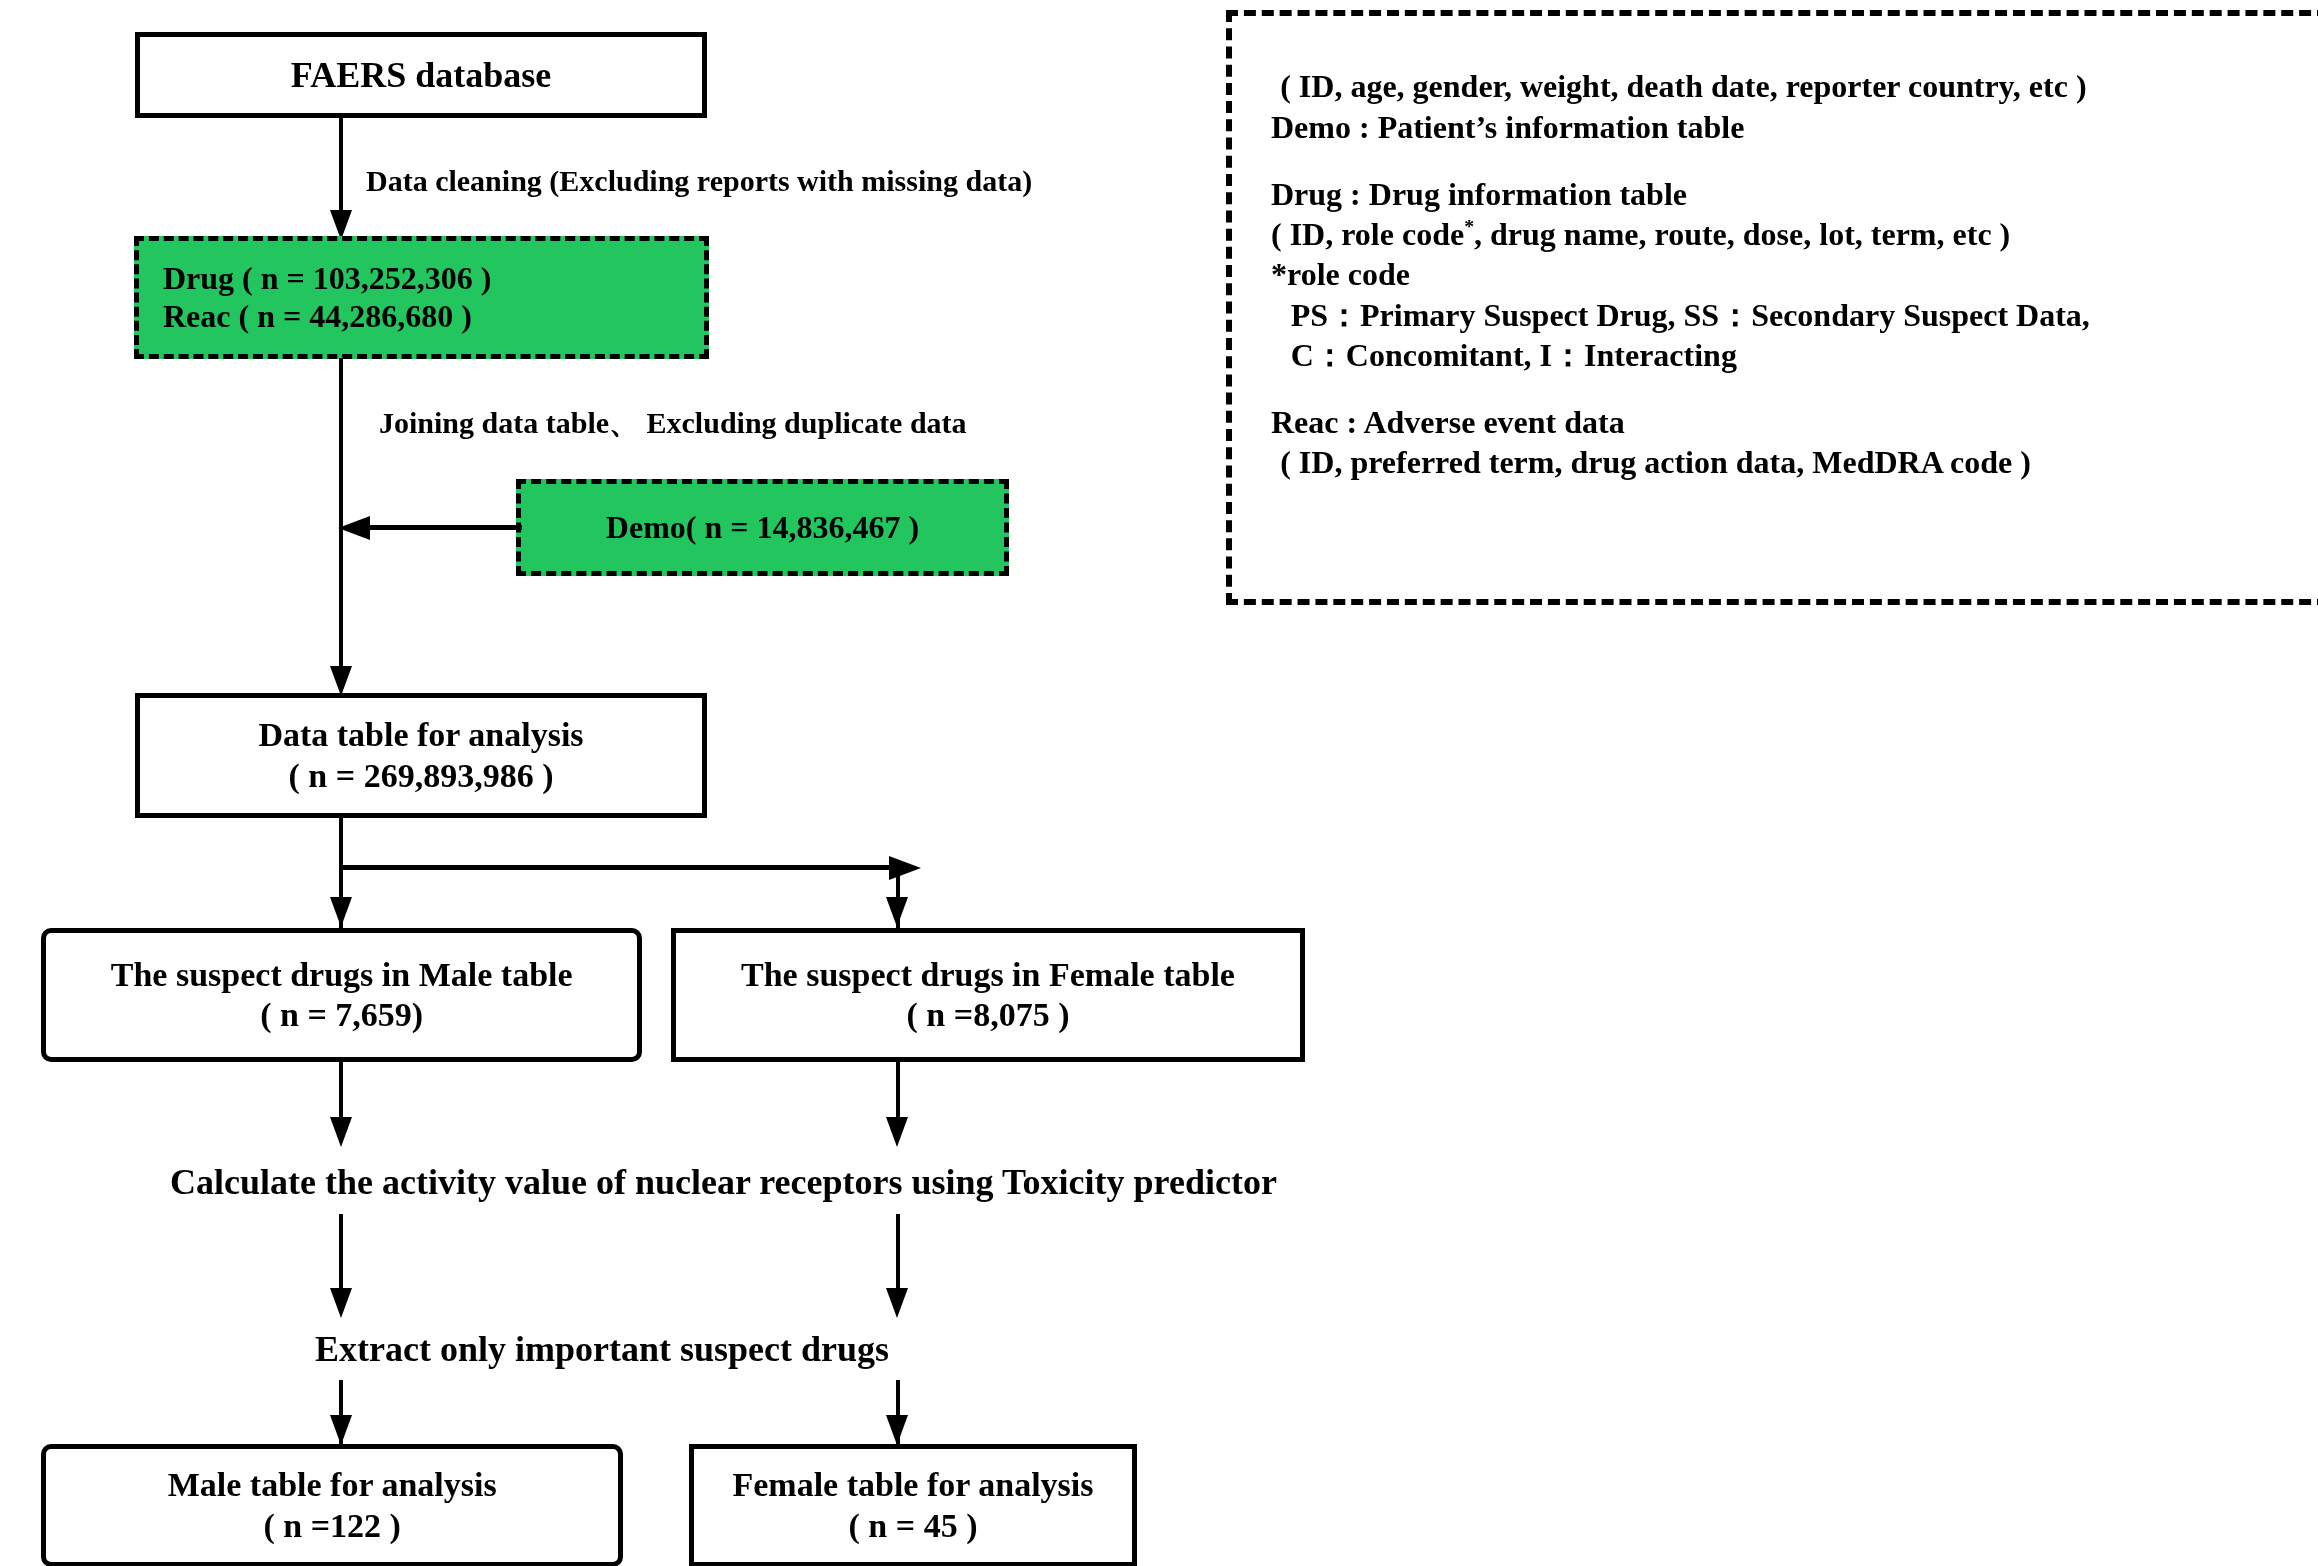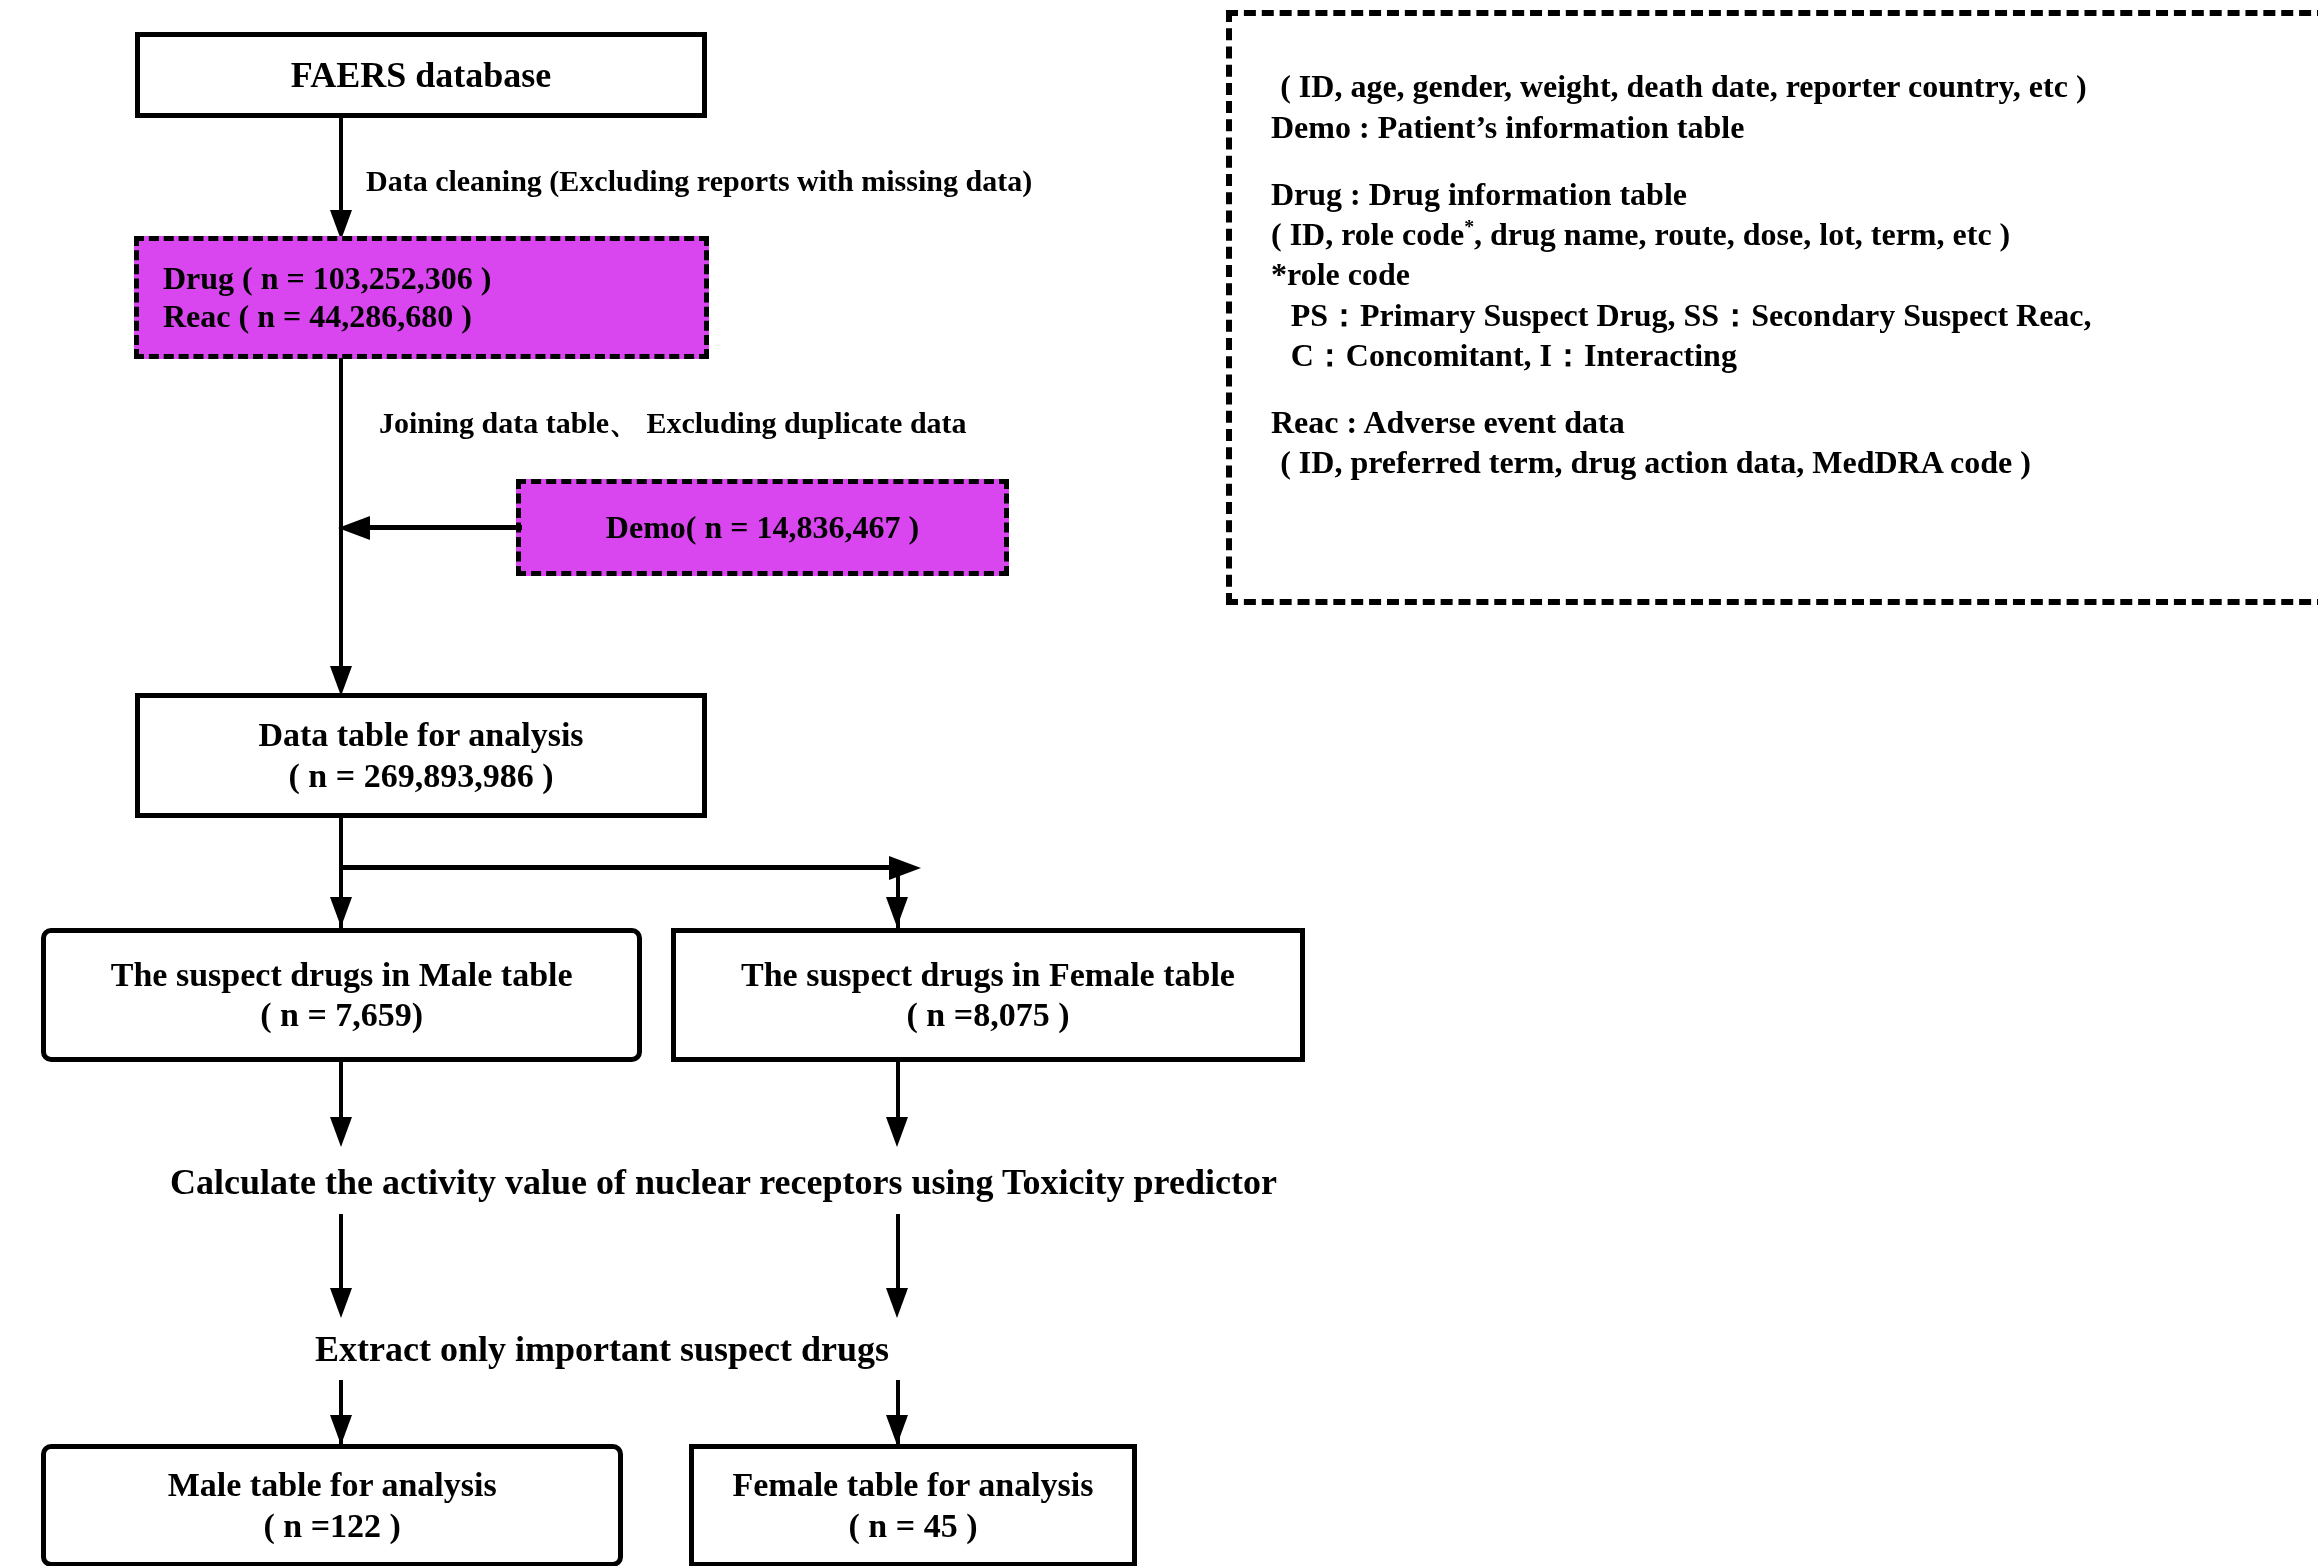--- a/index.html
+++ b/index.html
@@ -29,21 +29,21 @@
     color: #000000;
     font-weight: bold;
     line-height: 1.18;
   }
   .solid-box {
     border: 5.2px solid #000000;
     background: #ffffff;
   }
   .dashed-box {
     border: 5.8px dashed #000000;
-    background: #d946ef;
+    background: #22c55e;
   }
   .legend-box {
     border: 6.4px dashed #000000;
     background: #ffffff;
     position: absolute;
     box-sizing: border-box;
     display: block;
     text-align: left;
     color: #000000;
   }
@@ -193,21 +193,21 @@
   <div class="legend-box" style="left:1194px; top:10.4px; width:1103px; height:595px; padding:50px 35px 0 39px; font-size:32px; line-height:1.26;">
 
     <div class="legend-line" style="padding-left:9.2px;">( ID, age, gender, weight, death date, reporter country, etc )</div>
     <div class="legend-line">Demo : Patient’s information table</div>
 
     <div class="legend-gap"></div>
 
     <div class="legend-line">Drug : Drug information table</div>
     <div class="legend-line"><span>( ID, role code</span><sup class="star">*</sup><span>, drug name, route, dose, lot, term, etc )</span></div>
     <div class="legend-line">*role code</div>
-    <div class="legend-line" style="padding-left:19.7px;">PS：Primary Suspect Drug, SS：Secondary Suspect Reac,</div>
+    <div class="legend-line" style="padding-left:19.7px;">PS：Primary Suspect Drug, SS：Secondary Suspect Data,</div>
     <div class="legend-line" style="padding-left:19.7px;">C：Concomitant,  I：Interacting</div>
 
     <div class="legend-gap"></div>
 
     <div class="legend-line">Reac : Adverse event data</div>
     <div class="legend-line" style="padding-left:9.2px;">( ID, preferred term, drug action data, MedDRA code )</div>
   </div>
 
 </div>
 

